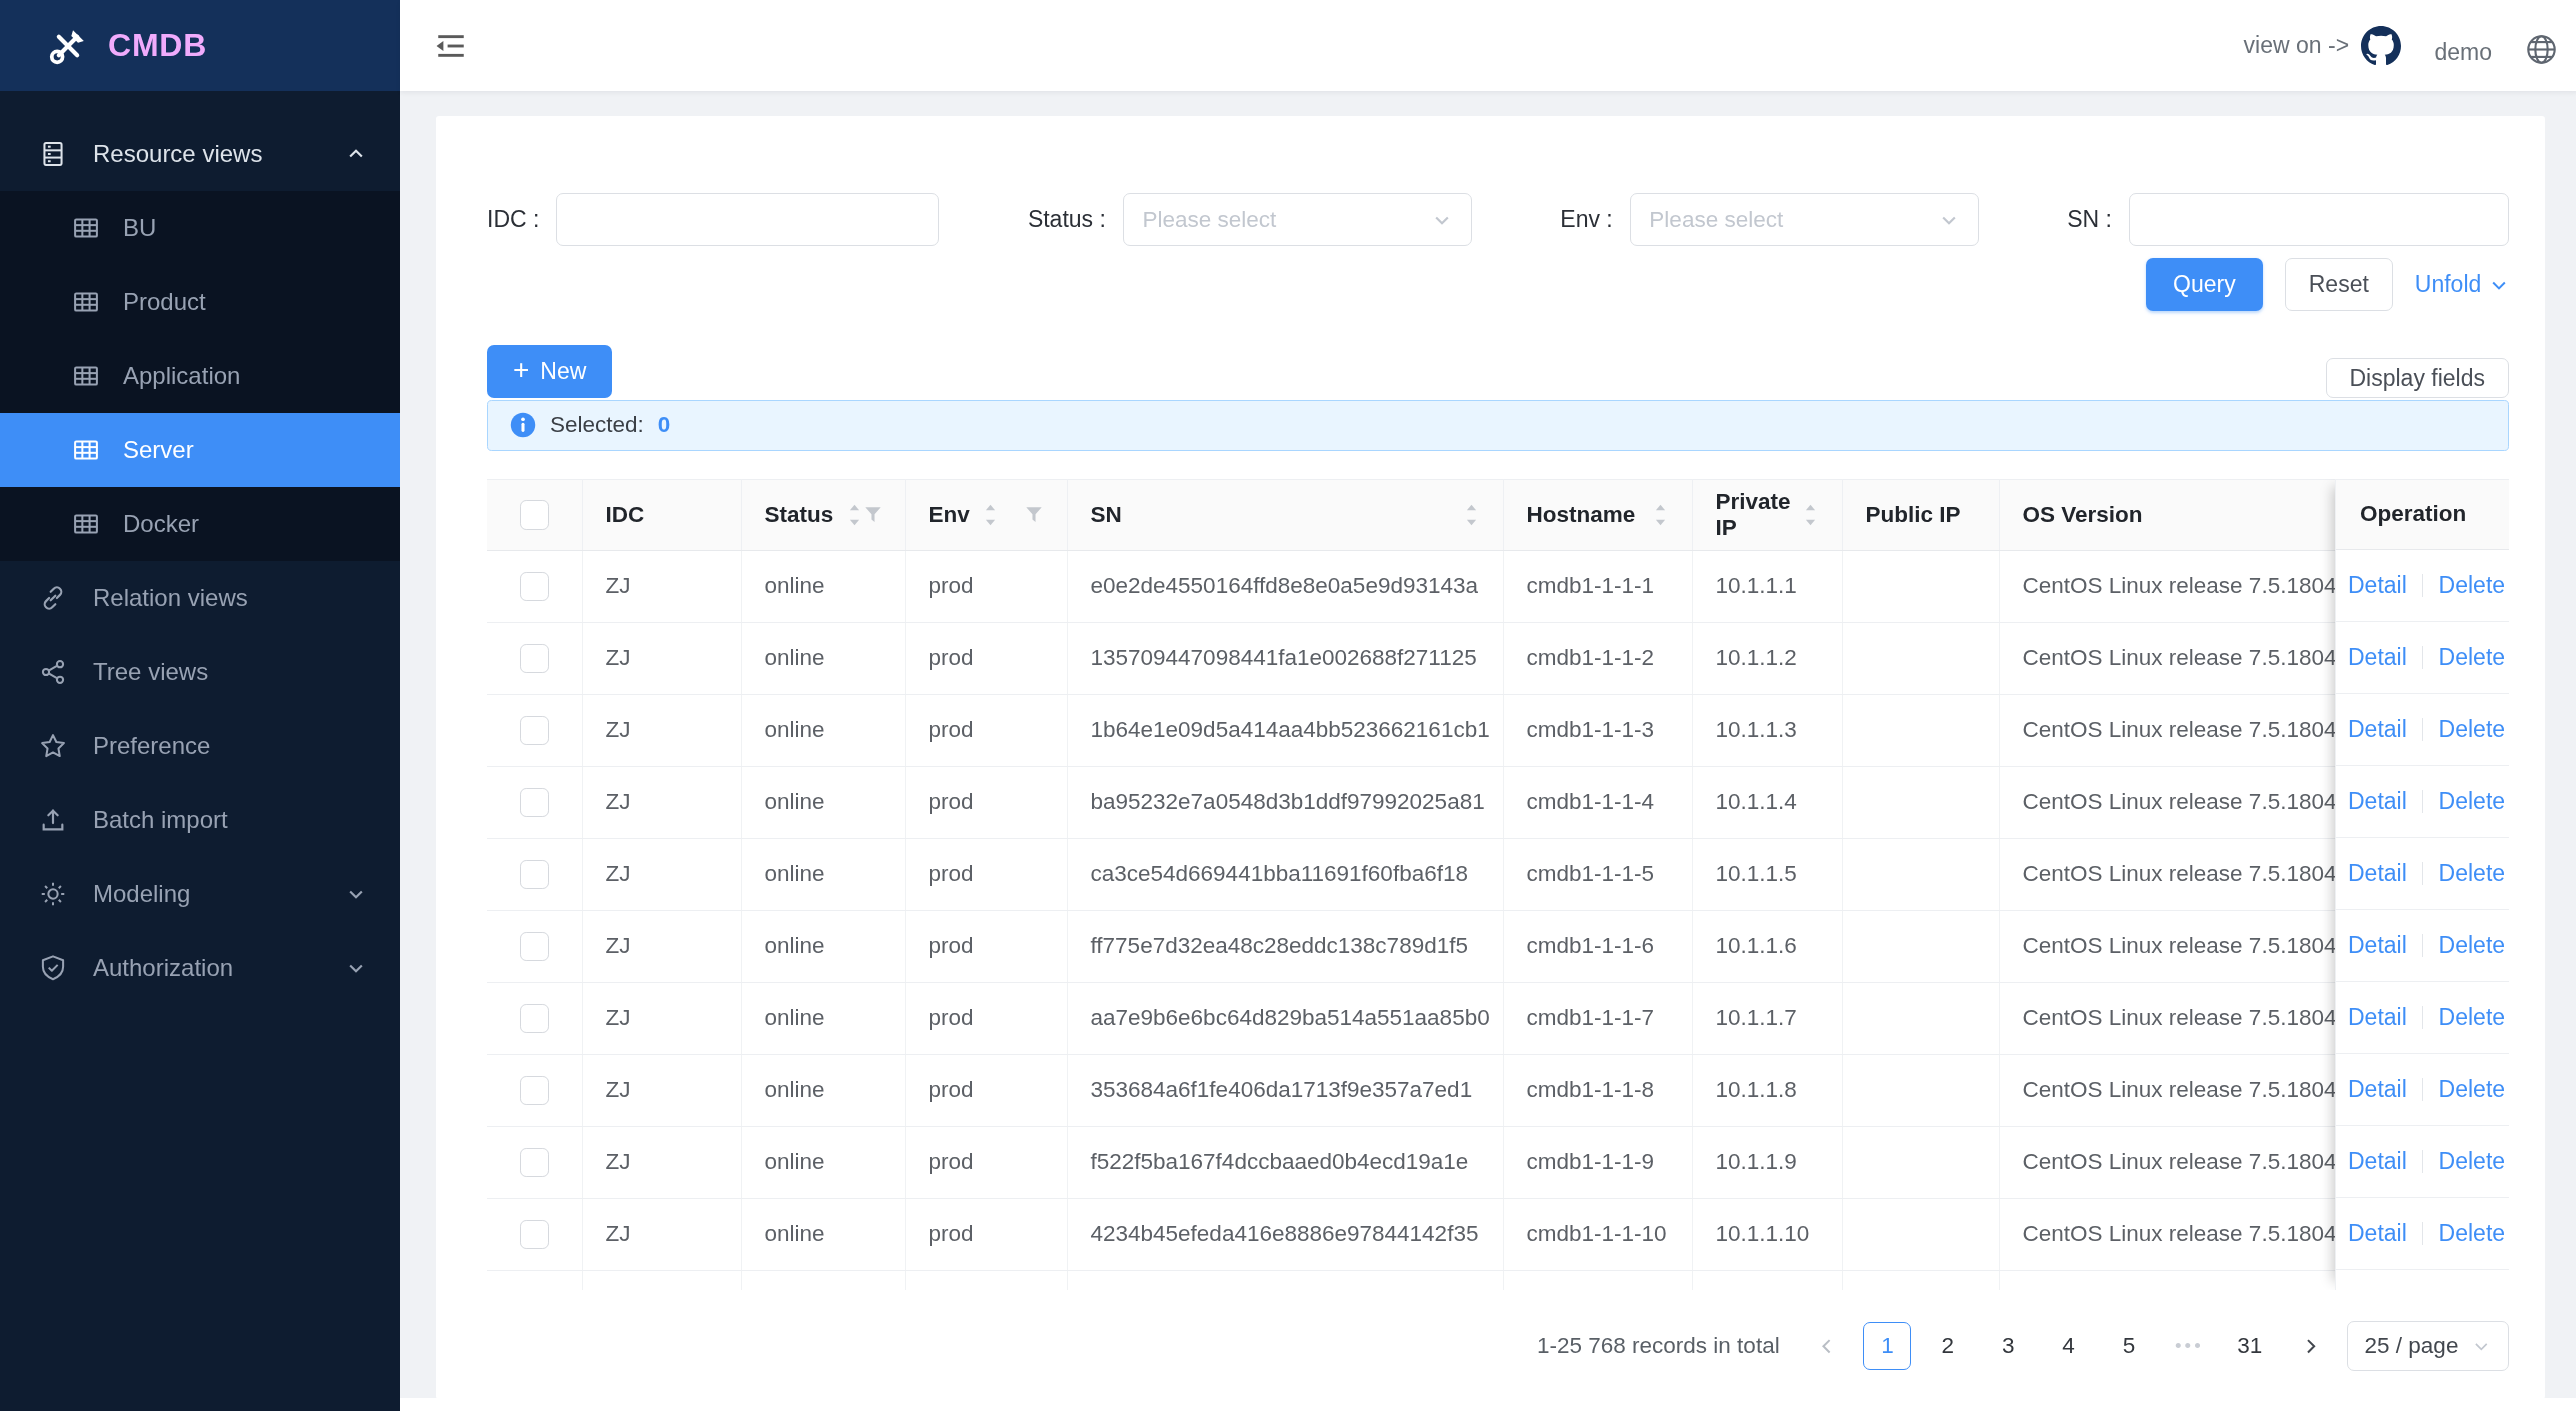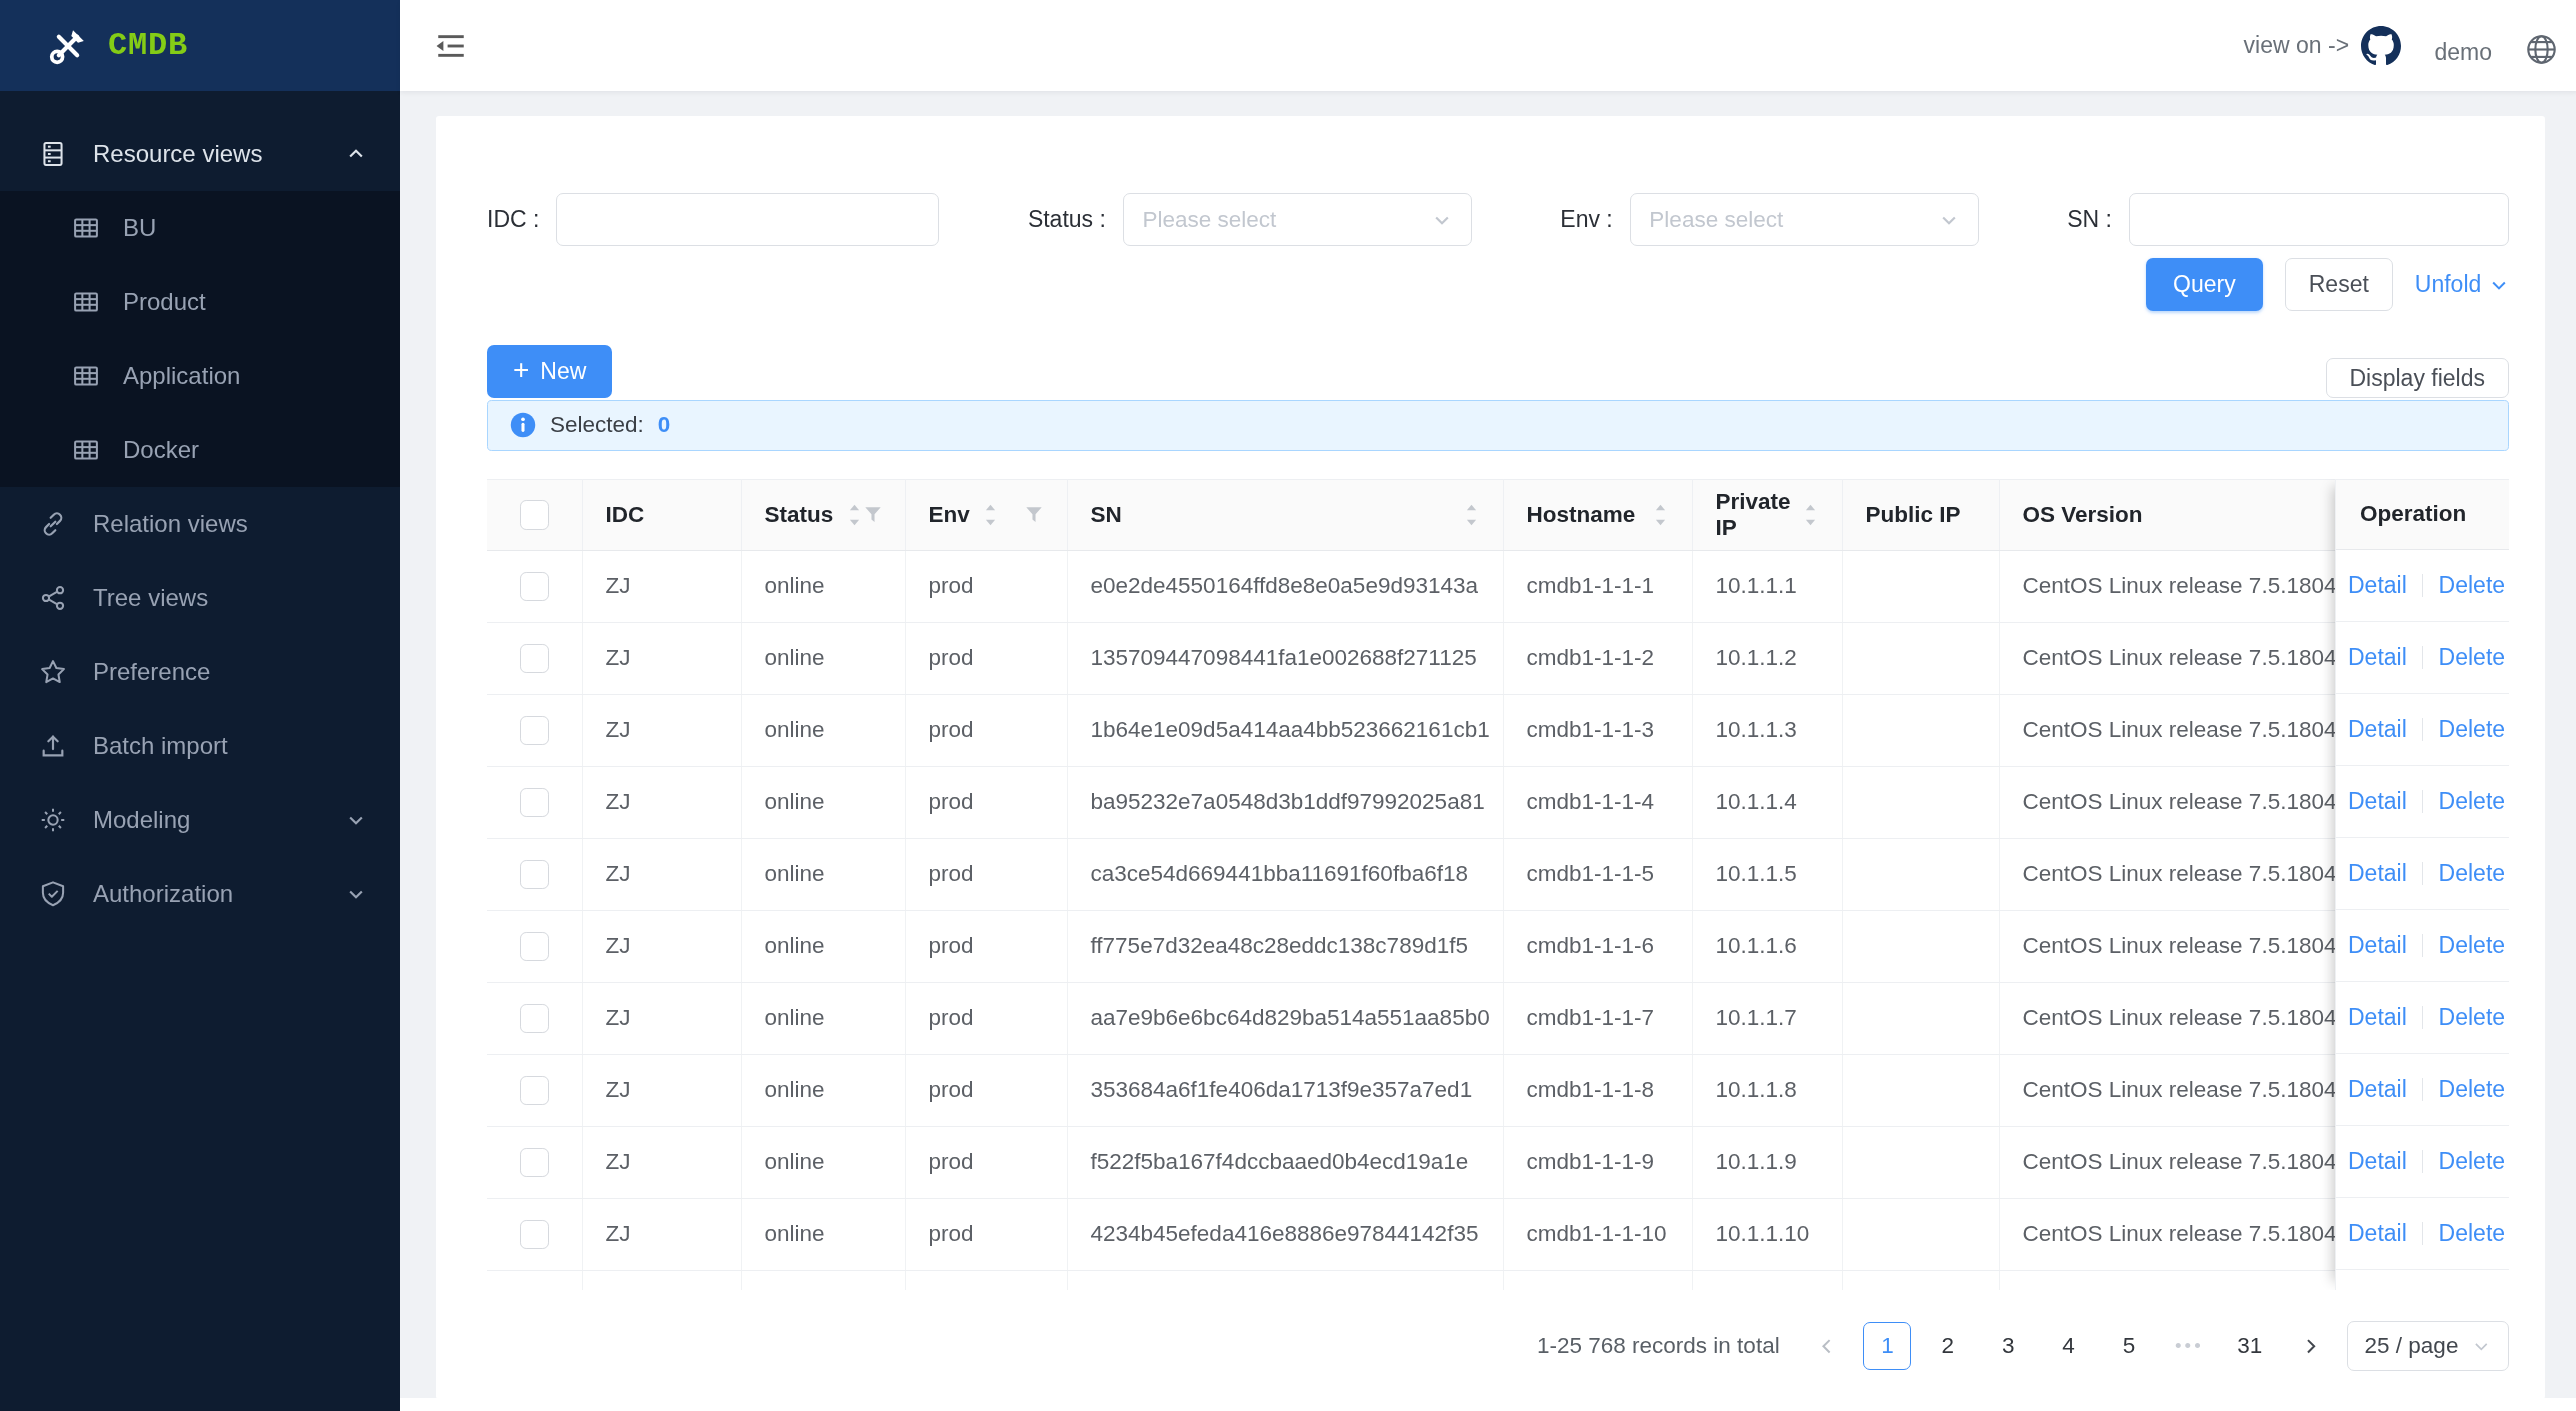--- a/index.html
+++ b/index.html
@@ -4,21 +4,21 @@
 <style>
   * { margin:0; padding:0; box-sizing:border-box; }
   html,body { width:2576px; height:1412px; background:#fff;
     font-family:"Liberation Sans","DejaVu Sans",sans-serif; font-size:22.5px; color:#5c6066; overflow:hidden; }
   .layout { display:flex; width:2576px; height:1412px; }
 
   
   .sidebar { width:400px; min-width:400px; height:100%; background:var(--sidebar_bg); display:flex; flex-direction:column; }
   .logo { height:91px; background:var(--logo_bg); display:flex; align-items:center; padding-left:48px; gap:20px; }
   .logo svg { width:40px; height:40px; }
-  .logo-title { color:#84cc16; font-size:32px; font-weight:bold; letter-spacing:0.8px;font-family:Liberation Mono, monospace; }
+  .logo-title { color:#f0abfc; font-size:32px; font-weight:bold; letter-spacing:0.8px; }
   .menu { margin-top:26px; }
   .menu-item { height:74px; display:flex; align-items:center; padding:0 34px 0 39px; color:var(--sidebar_text); cursor:pointer; }
   .menu-item .icon { width:28px; height:28px; margin-right:26px; display:flex; align-items:center; }
   .menu-item .icon svg { width:28px; height:28px; }
   .menu-item .label { font-size:24px; }
   .menu-item.group { color:#dde3ea; }
   .menu-item .chev { margin-left:auto; display:flex; }
   .menu-item .chev svg { width:20px; height:20px; }
   .submenu { background:var(--submenu_bg); }
   .menu-item.sub { padding-left:72px; }
@@ -171,20 +171,32 @@
               <svg viewBox="0 0 36 36" fill="none" stroke="currentColor" stroke-width="2.6">
                 <rect x="4" y="7" width="28" height="22" rx="1.5"></rect>
                 <line x1="4" y1="14.3" x2="32" y2="14.3"></line>
                 <line x1="4" y1="21.6" x2="32" y2="21.6"></line>
                 <line x1="13.3" y1="7" x2="13.3" y2="29"></line>
                 <line x1="22.6" y1="7" x2="22.6" y2="29"></line>
               </svg>
             </span>
             <span class="label">Application</span>
           </div>
+          <div class="menu-item sub active">
+            <span class="icon">
+              <svg viewBox="0 0 36 36" fill="none" stroke="currentColor" stroke-width="2.6">
+                <rect x="4" y="7" width="28" height="22" rx="1.5"></rect>
+                <line x1="4" y1="14.3" x2="32" y2="14.3"></line>
+                <line x1="4" y1="21.6" x2="32" y2="21.6"></line>
+                <line x1="13.3" y1="7" x2="13.3" y2="29"></line>
+                <line x1="22.6" y1="7" x2="22.6" y2="29"></line>
+              </svg>
+            </span>
+            <span class="label">Server</span>
+          </div>
           <div class="menu-item sub">
             <span class="icon">
               <svg viewBox="0 0 36 36" fill="none" stroke="currentColor" stroke-width="2.6">
                 <rect x="4" y="7" width="28" height="22" rx="1.5"></rect>
                 <line x1="4" y1="14.3" x2="32" y2="14.3"></line>
                 <line x1="4" y1="21.6" x2="32" y2="21.6"></line>
                 <line x1="13.3" y1="7" x2="13.3" y2="29"></line>
                 <line x1="22.6" y1="7" x2="22.6" y2="29"></line>
               </svg>
             </span>

